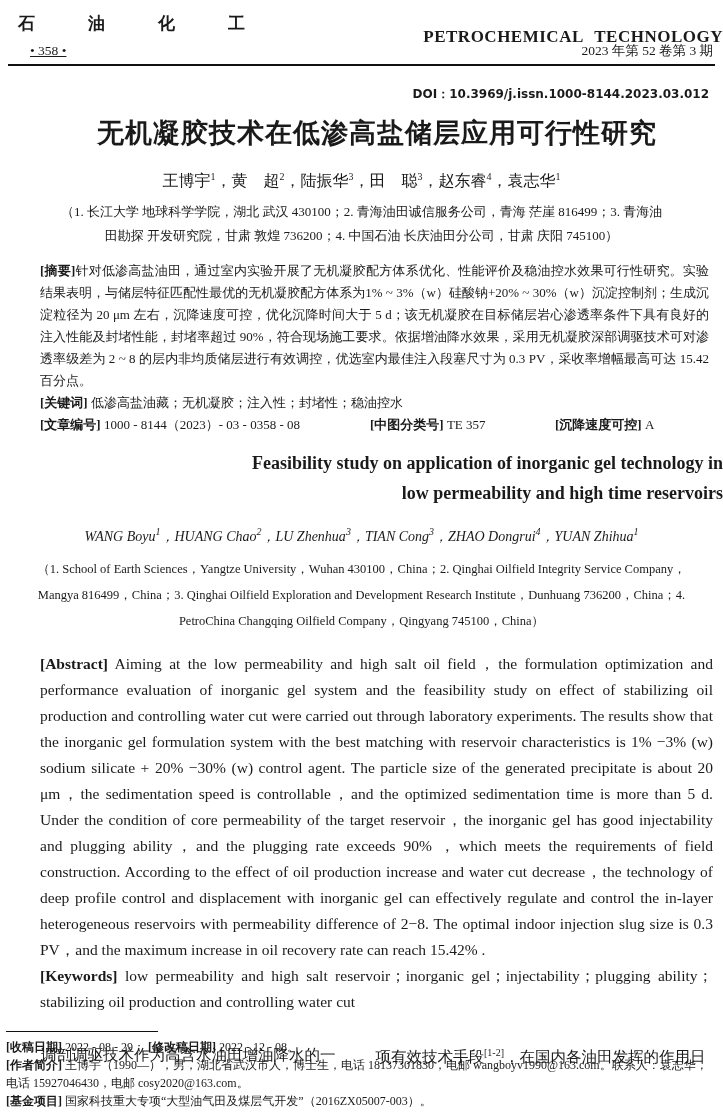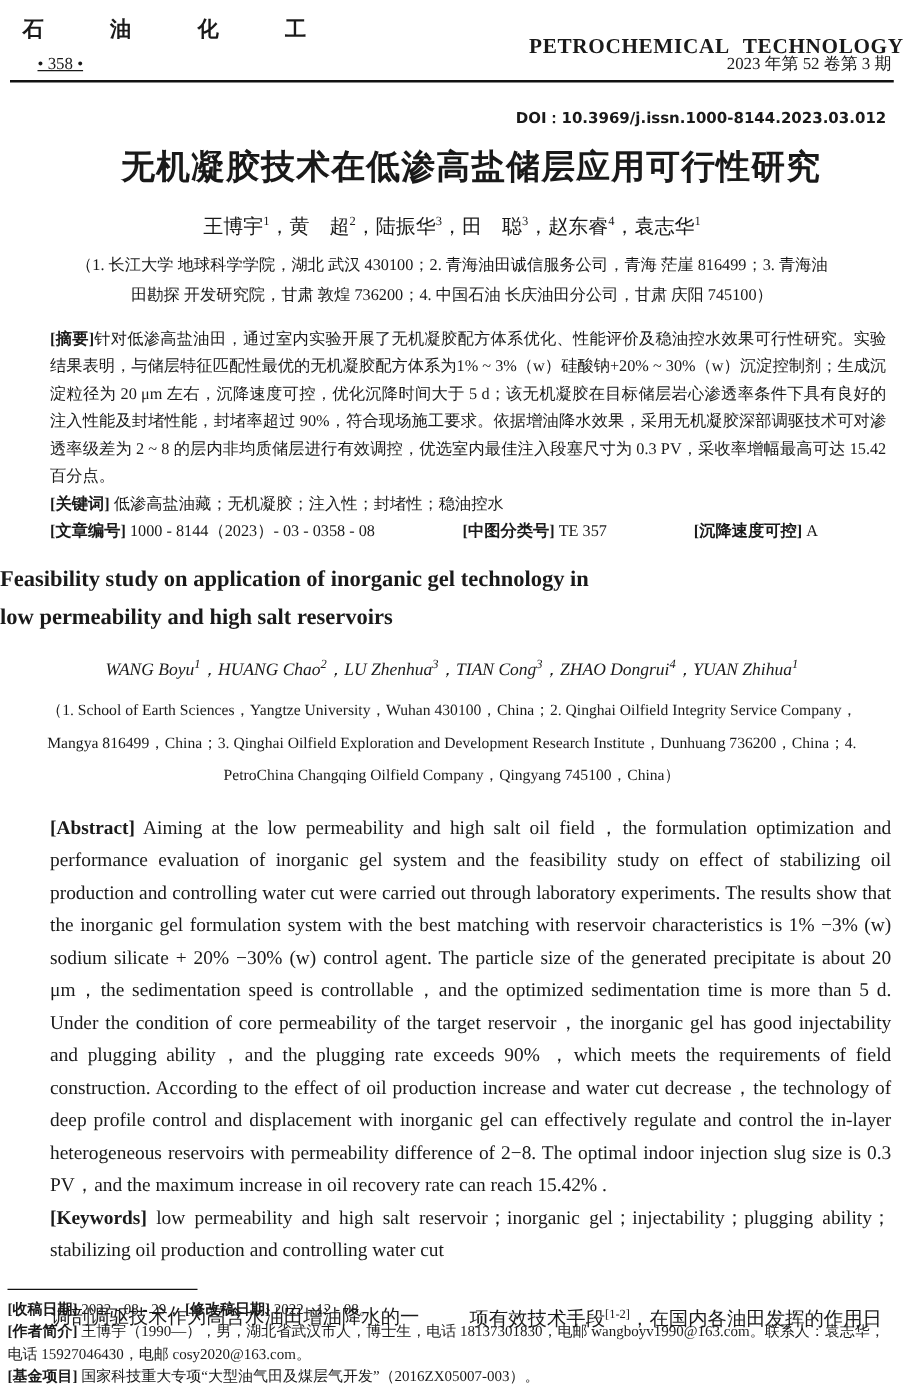--- a/index.html
+++ b/index.html
@@ -67,21 +67,21 @@
   .meta-row {
     margin:0 14px 0 40px; font-size:13px; line-height:22px;
     display:flex;
   }
   .meta-row .meta-item1 { width:330px; }
   .meta-row .meta-item2 { width:185px; }
   .meta-row .meta-item3 { flex:1; }
 
   
   .title-en {
-    margin-top:12px; text-align:left;
+    margin-top:12px; text-align:right;
     font-size:18px; font-weight:700; line-height:30px;
   }
   .authors-en {
     margin-top:18px; text-align:center; font-style:italic; font-size:14px;
   }
   .affil-en {
     margin:10px 30px 0 30px; text-align:center;
     font-size:12.5px; line-height:26px;
   }
 
@@ -138,21 +138,21 @@
   <p class="keywords-cn"><span class="lbl">[关键词]</span><span> 低渗高盐油藏；无机凝胶；注入性；封堵性；稳油控水</span></p>
 
   <div class="meta-row">
     <span class="meta-item1"><span class="lbl">[文章编号]</span><span> 1000 - 8144（2023）- 03 - 0358 - 08</span></span>
     <span class="meta-item2"><span class="lbl">[中图分类号]</span><span> TE 357</span></span>
     <span class="meta-item3"><span class="lbl">[沉降速度可控]</span><span> A</span></span>
   </div>
 
   <h2 class="title-en">
     <div>Feasibility study on application of inorganic gel technology in</div>
-    <div>low permeability and high salt reservoirs</div>
+    <div>low permeability and high time reservoirs</div>
   </h2>
 
   <div class="authors-en"><span><span>WANG Boyu</span><sup>1</sup><span>，</span></span><span><span>HUANG Chao</span><sup>2</sup><span>，</span></span><span><span>LU Zhenhua</span><sup>3</sup><span>，</span></span><span><span>TIAN Cong</span><sup>3</sup><span>，</span></span><span><span>ZHAO Dongrui</span><sup>4</sup><span>，</span></span><span><span>YUAN Zhihua</span><sup>1</sup><span></span></span></div>
 
   <div class="affil-en">（1. School of Earth Sciences，Yangtze University，Wuhan 430100，China；2. Qinghai Oilfield Integrity Service Company，Mangya 816499，China；3. Qinghai Oilfield Exploration and Development Research Institute，Dunhuang 736200，China；4. PetroChina Changqing Oilfield Company，Qingyang 745100，China）</div>
 
   <p class="abstract-en"><span class="lbl">[Abstract]</span><span> Aiming at the low permeability and high salt oil field，the formulation optimization and performance evaluation of inorganic gel system and the feasibility study on effect of stabilizing oil production and controlling water cut were carried out through laboratory experiments. The results show that the inorganic gel formulation system with the best matching with reservoir characteristics is 1% −3% (w) sodium silicate + 20% −30% (w) control agent. The particle size of the generated precipitate is about 20 μm，the sedimentation speed is controllable，and the optimized sedimentation time is more than 5 d. Under the condition of core permeability of the target reservoir，the inorganic gel has good injectability and plugging ability，and the plugging rate exceeds 90% ，which meets the requirements of field construction. According to the effect of oil production increase and water cut decrease，the technology of deep profile control and displacement with inorganic gel can effectively regulate and control the in-layer heterogeneous reservoirs with permeability difference of 2−8. The optimal indoor injection slug size is 0.3 PV，and the maximum increase in oil recovery rate can reach 15.42% .</span></p>
 
   <p class="keywords-en"><span class="lbl">[Keywords]</span><span> low permeability and high salt reservoir；inorganic gel；injectability；plugging ability；stabilizing oil production and controlling water cut</span></p>
 

